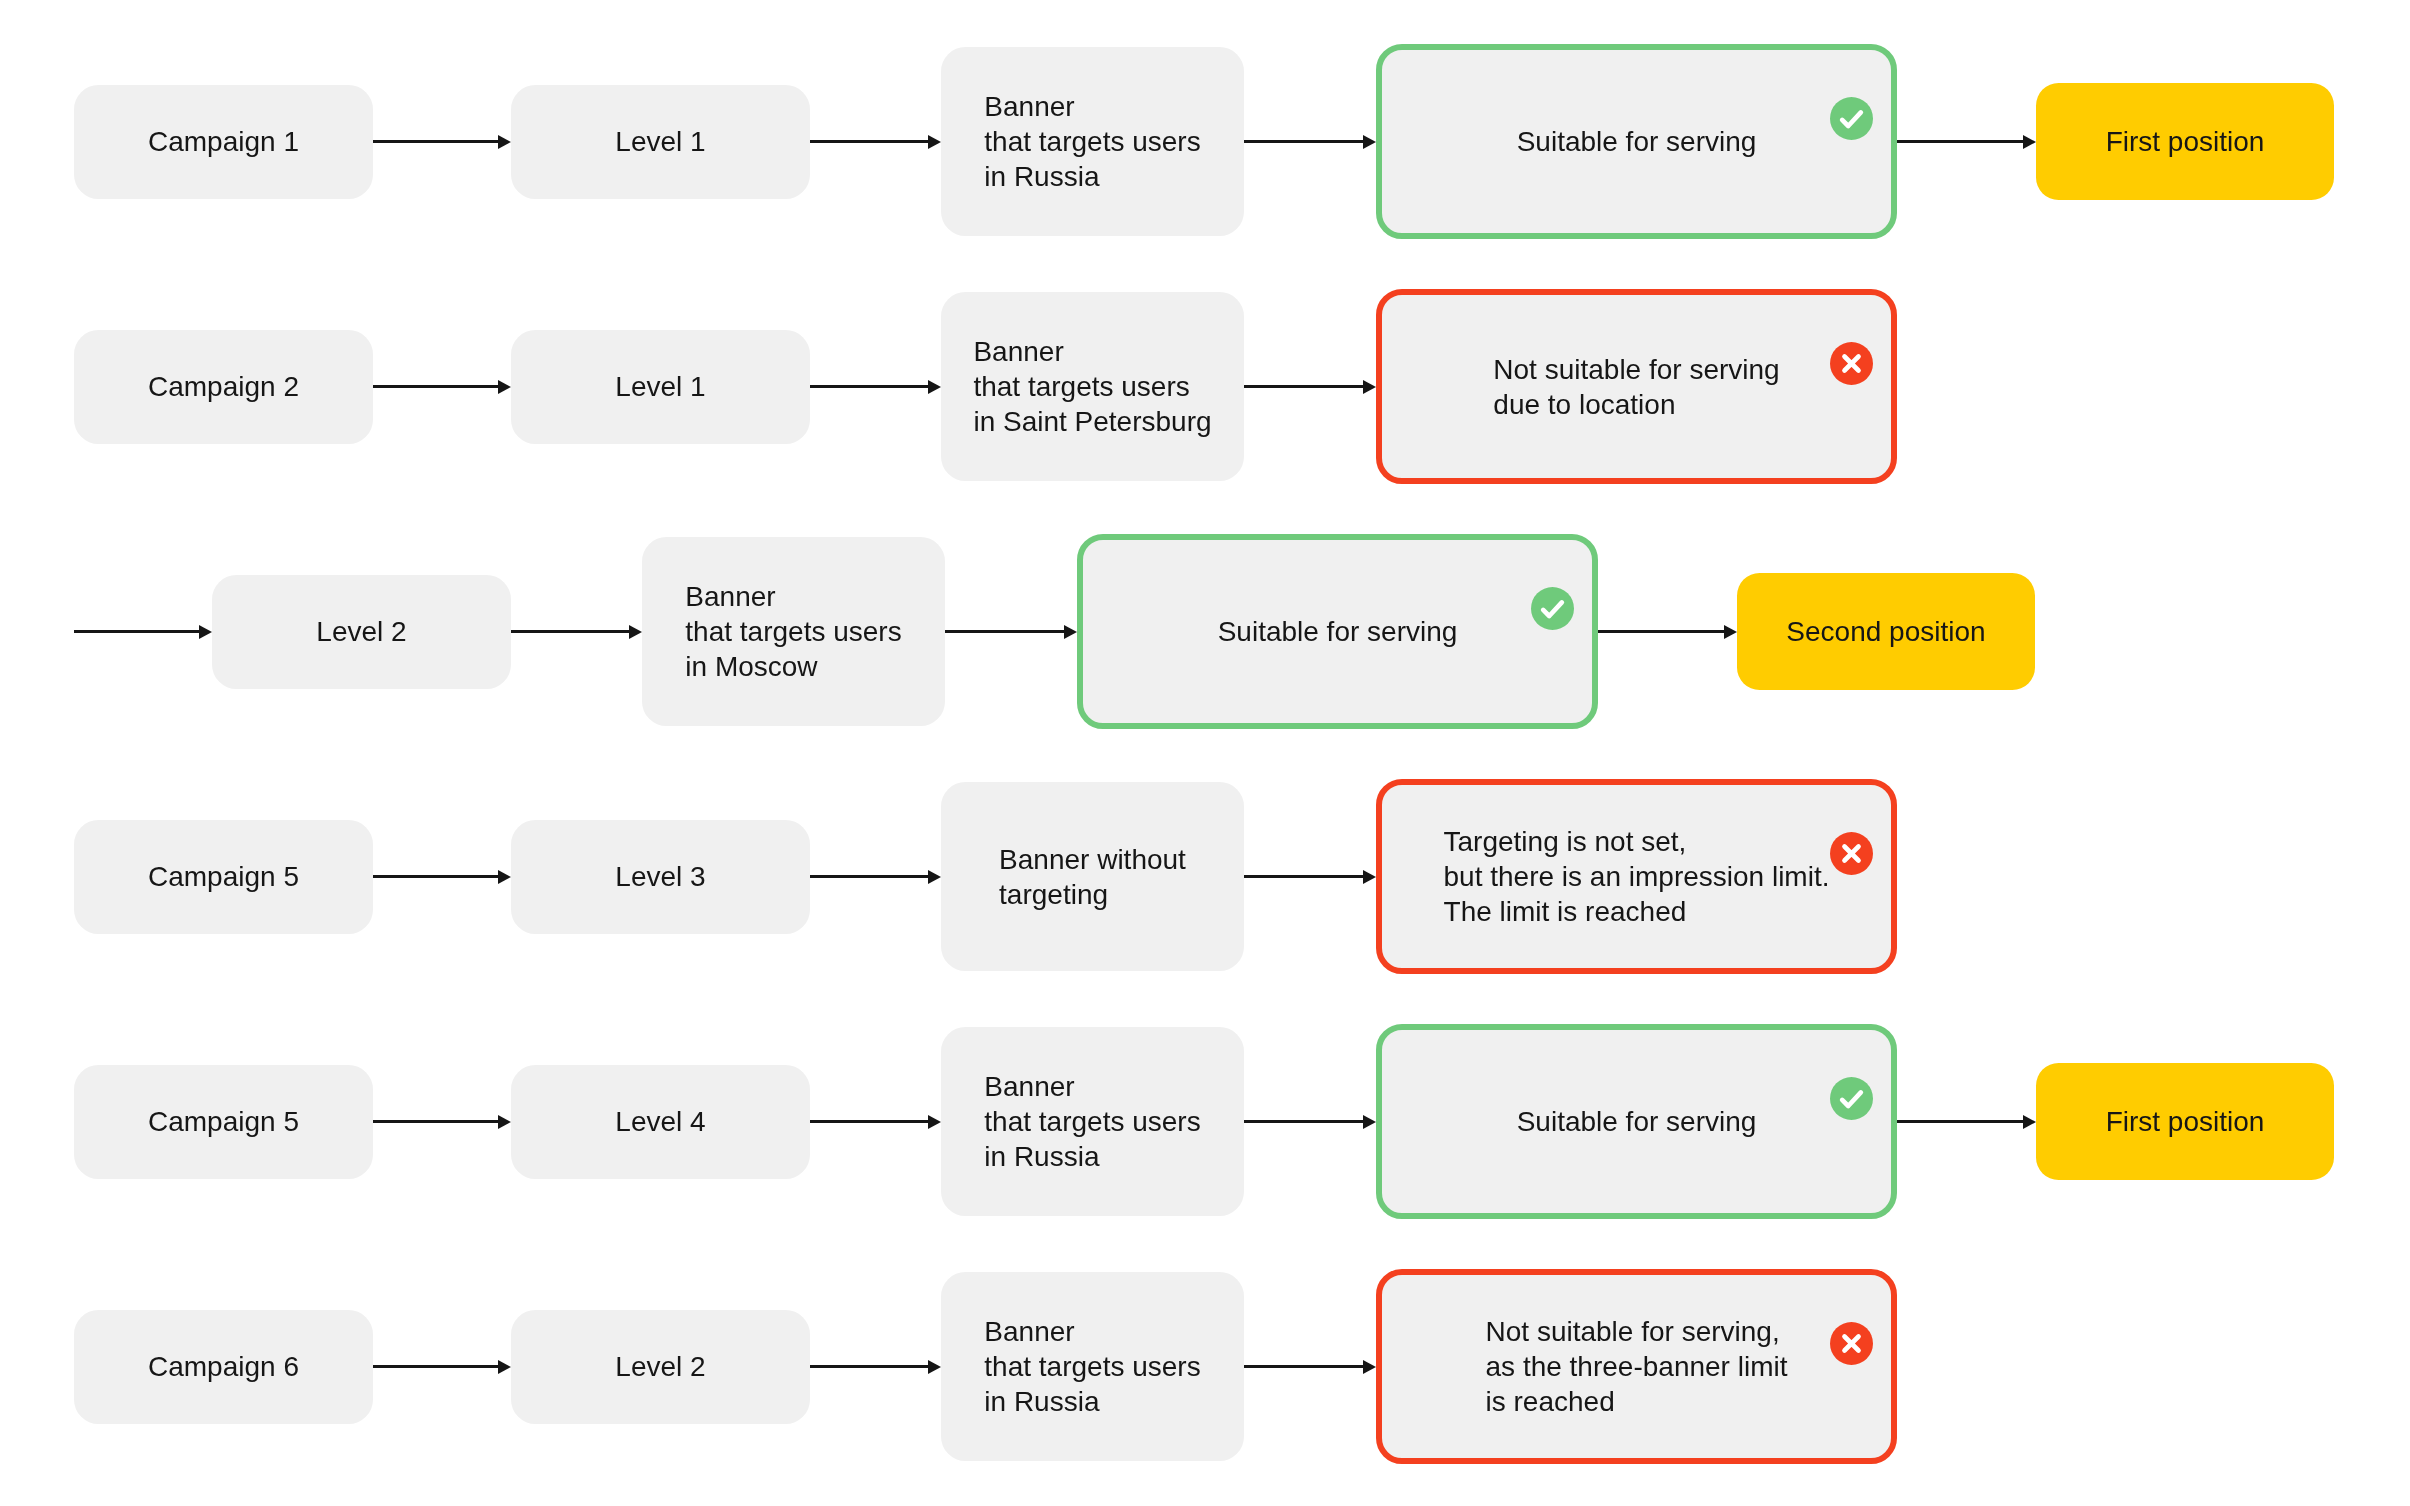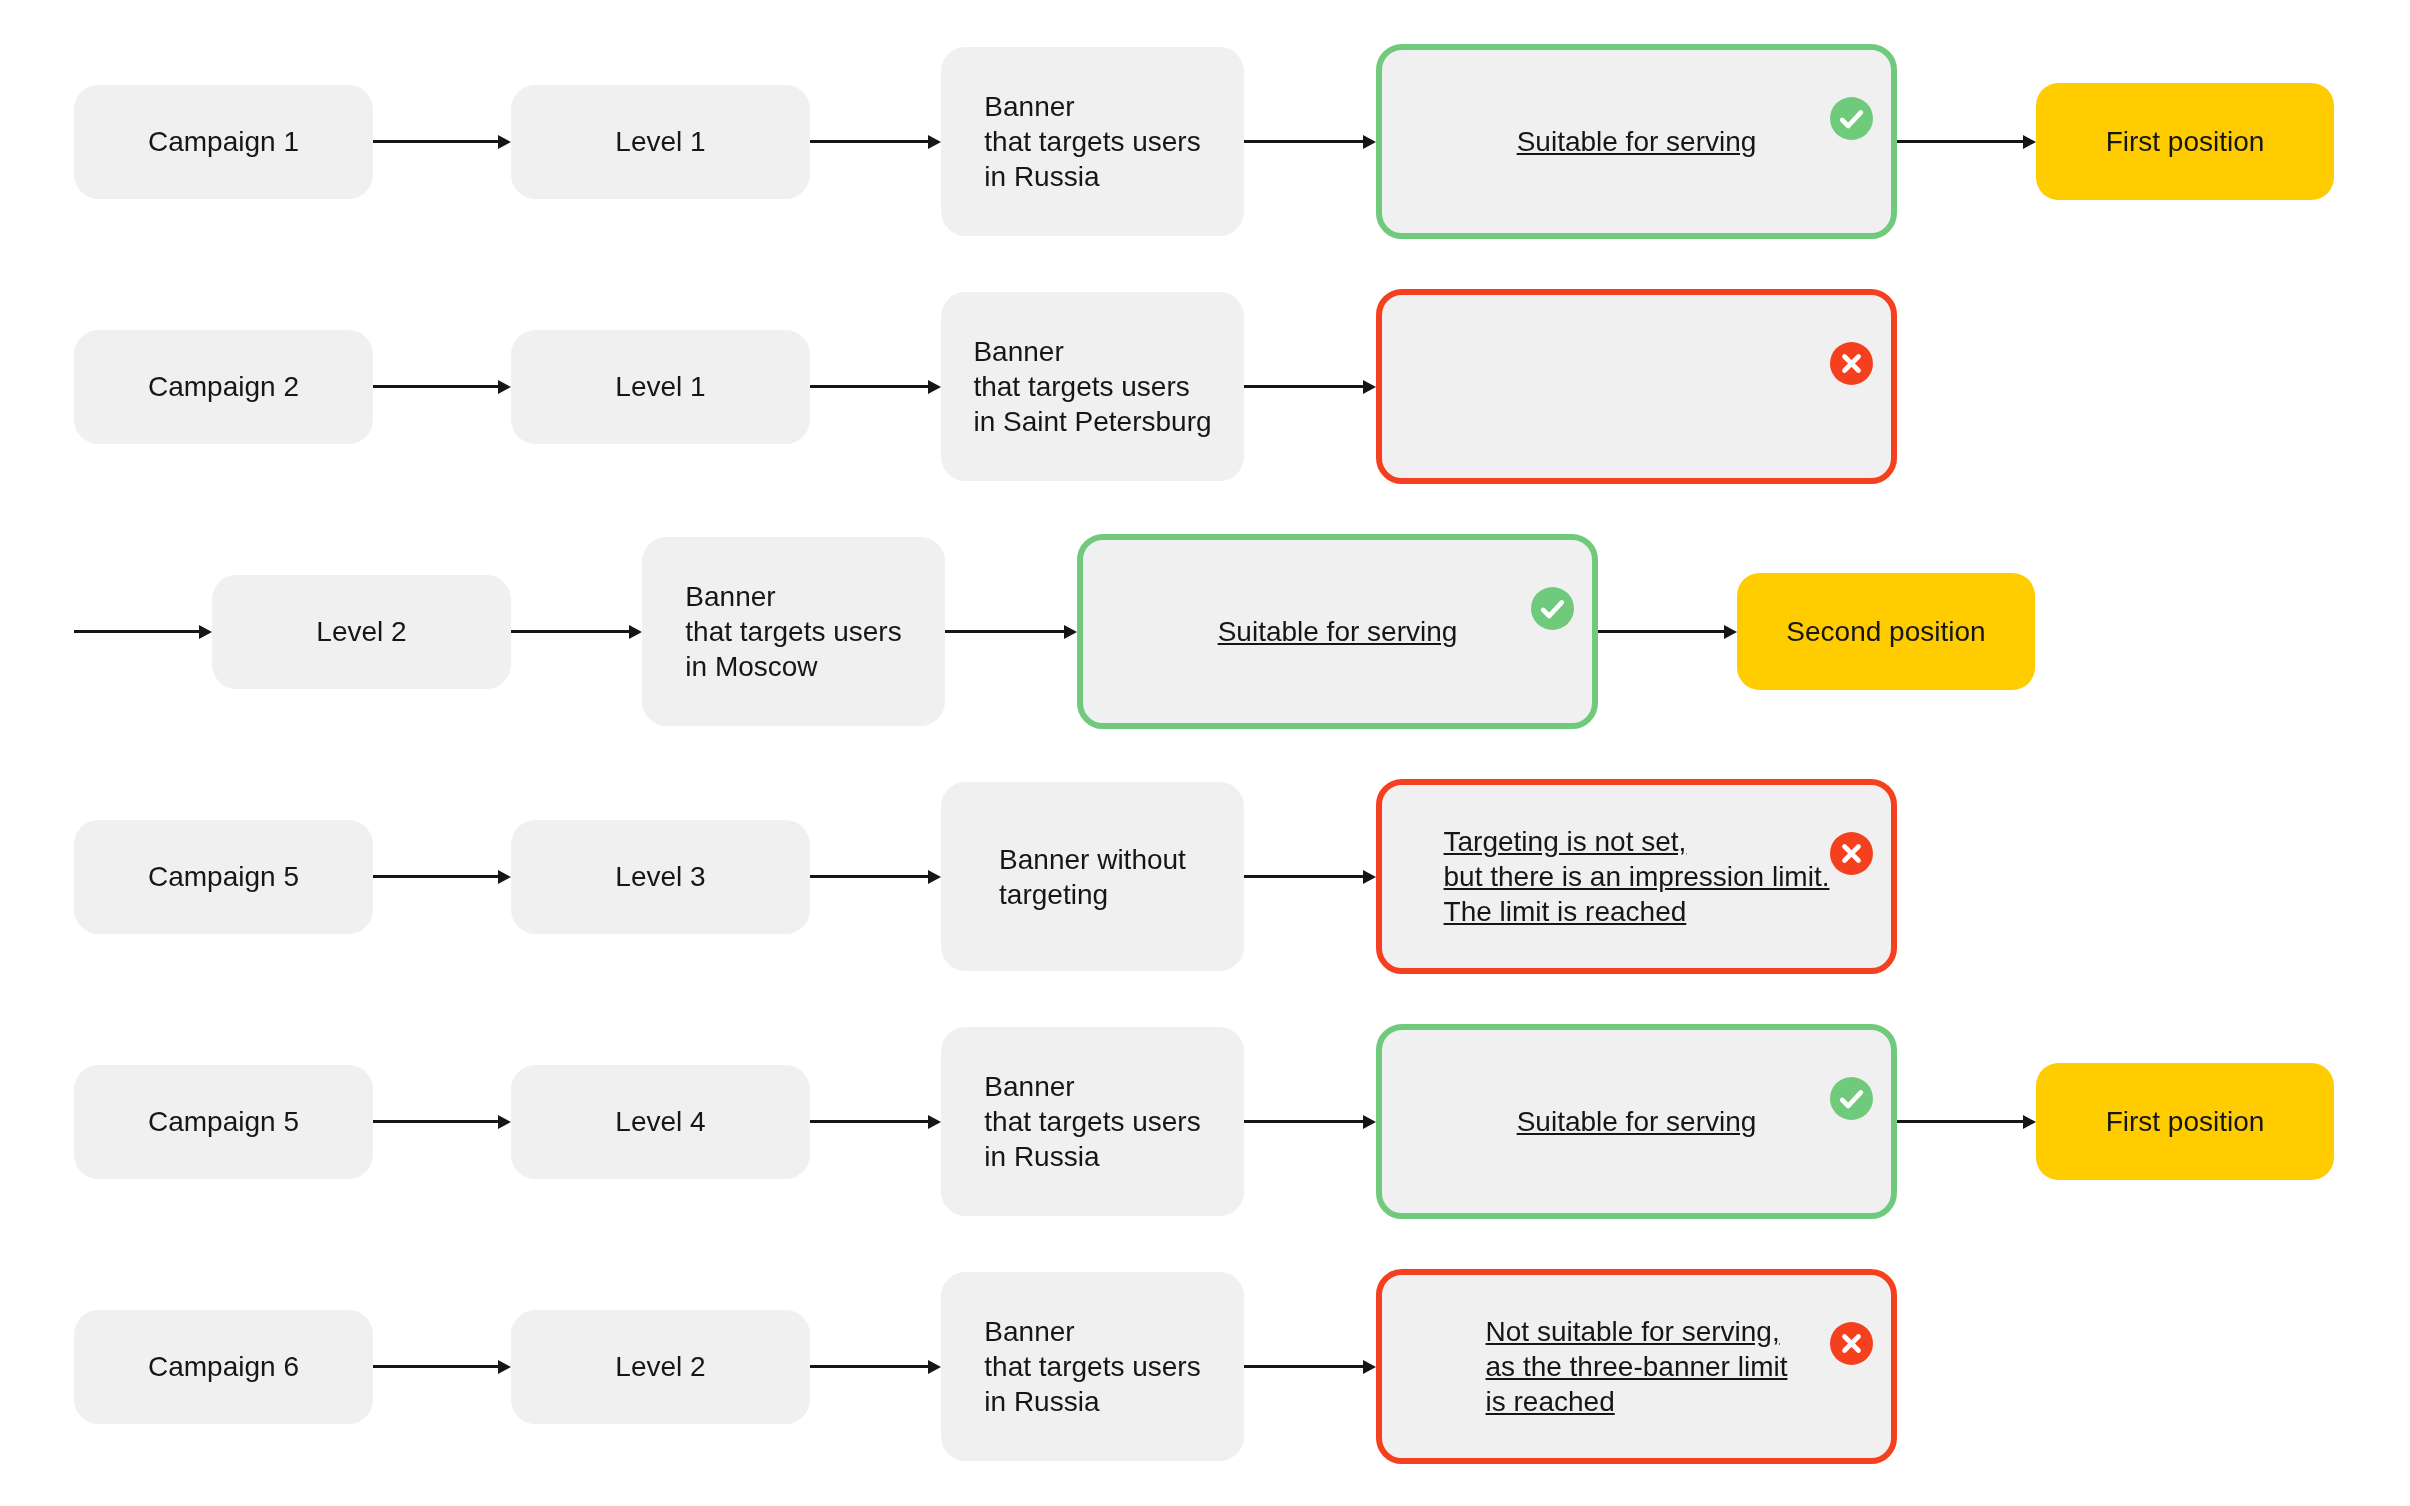--- a/index.html
+++ b/index.html
@@ -17,21 +17,21 @@
     border-radius: 24.5px;
     display: flex; align-items: center; justify-content: center;
     text-align: left;
     font-size: 28px; line-height: 35px;
     white-space: pre-line;
   }
   .campaign, .level { width: 299px; height: 114px; }
   .banner { width: 303px; height: 189px; }
   .status { width: 521px; height: 195px; position: relative; border: 6.6px solid var(--green, #6fca7b); border-radius: 26px; }
   .status.not-suitable { border-color: var(--red, #f4401f); }
-  .status .text { display: block; max-width: 471px; text-decoration: underline; }
+  .status .text { display: block; max-width: 471px; }
   .icon { position: absolute; top: 12.2px; right: 18px; width: 43px; height: 43px; }
   .icon svg { display: block; width: 100%; height: 100%; }
   .icon.green { color: var(--green, #6fca7b); }
   .icon.red { color: var(--red, #f4401f); }
   .position { width: 298px; height: 117px; background: var(--yellow, #ffcc00); border-radius: 22.6px; }
   .arrow { flex: 0 0 auto; display: flex; align-items: center; }
   .a1 { width: 138px; } .a2 { width: 131px; } .a3 { width: 132px; } .a4 { width: 139px; }
   .shaft { flex: 1; height: 2.8px; background: var(--ink, #161616); }
   .head { width: 0; height: 0; border-left: 13px solid var(--ink, #161616); border-top: 7.5px solid transparent; border-bottom: 7.5px solid transparent; }
 </style>
@@ -92,20 +92,22 @@
         <i class="shaft"></i>
         <i class="head"></i>
       </div>
     <div class="box status not-suitable">
       <span class="icon red">
         <svg viewBox="0 0 46 46">
             <circle cx="23" cy="23" r="23" fill="currentColor"></circle>
             <path d="M15.5 15.5l15 15M30.5 15.5l-15 15" fill="none" stroke="#ffffff" stroke-width="5" stroke-linecap="round"></path>
           </svg>
       </span>
+      <span class="text">Not suitable for serving
+due to location</span>
     </div>
   </div>
 
   <div class="row">
     <div class="arrow a1">
         <i class="shaft"></i>
         <i class="head"></i>
       </div>
     <div class="box level"><span>Level 2</span></div>
     <div class="arrow a2">

